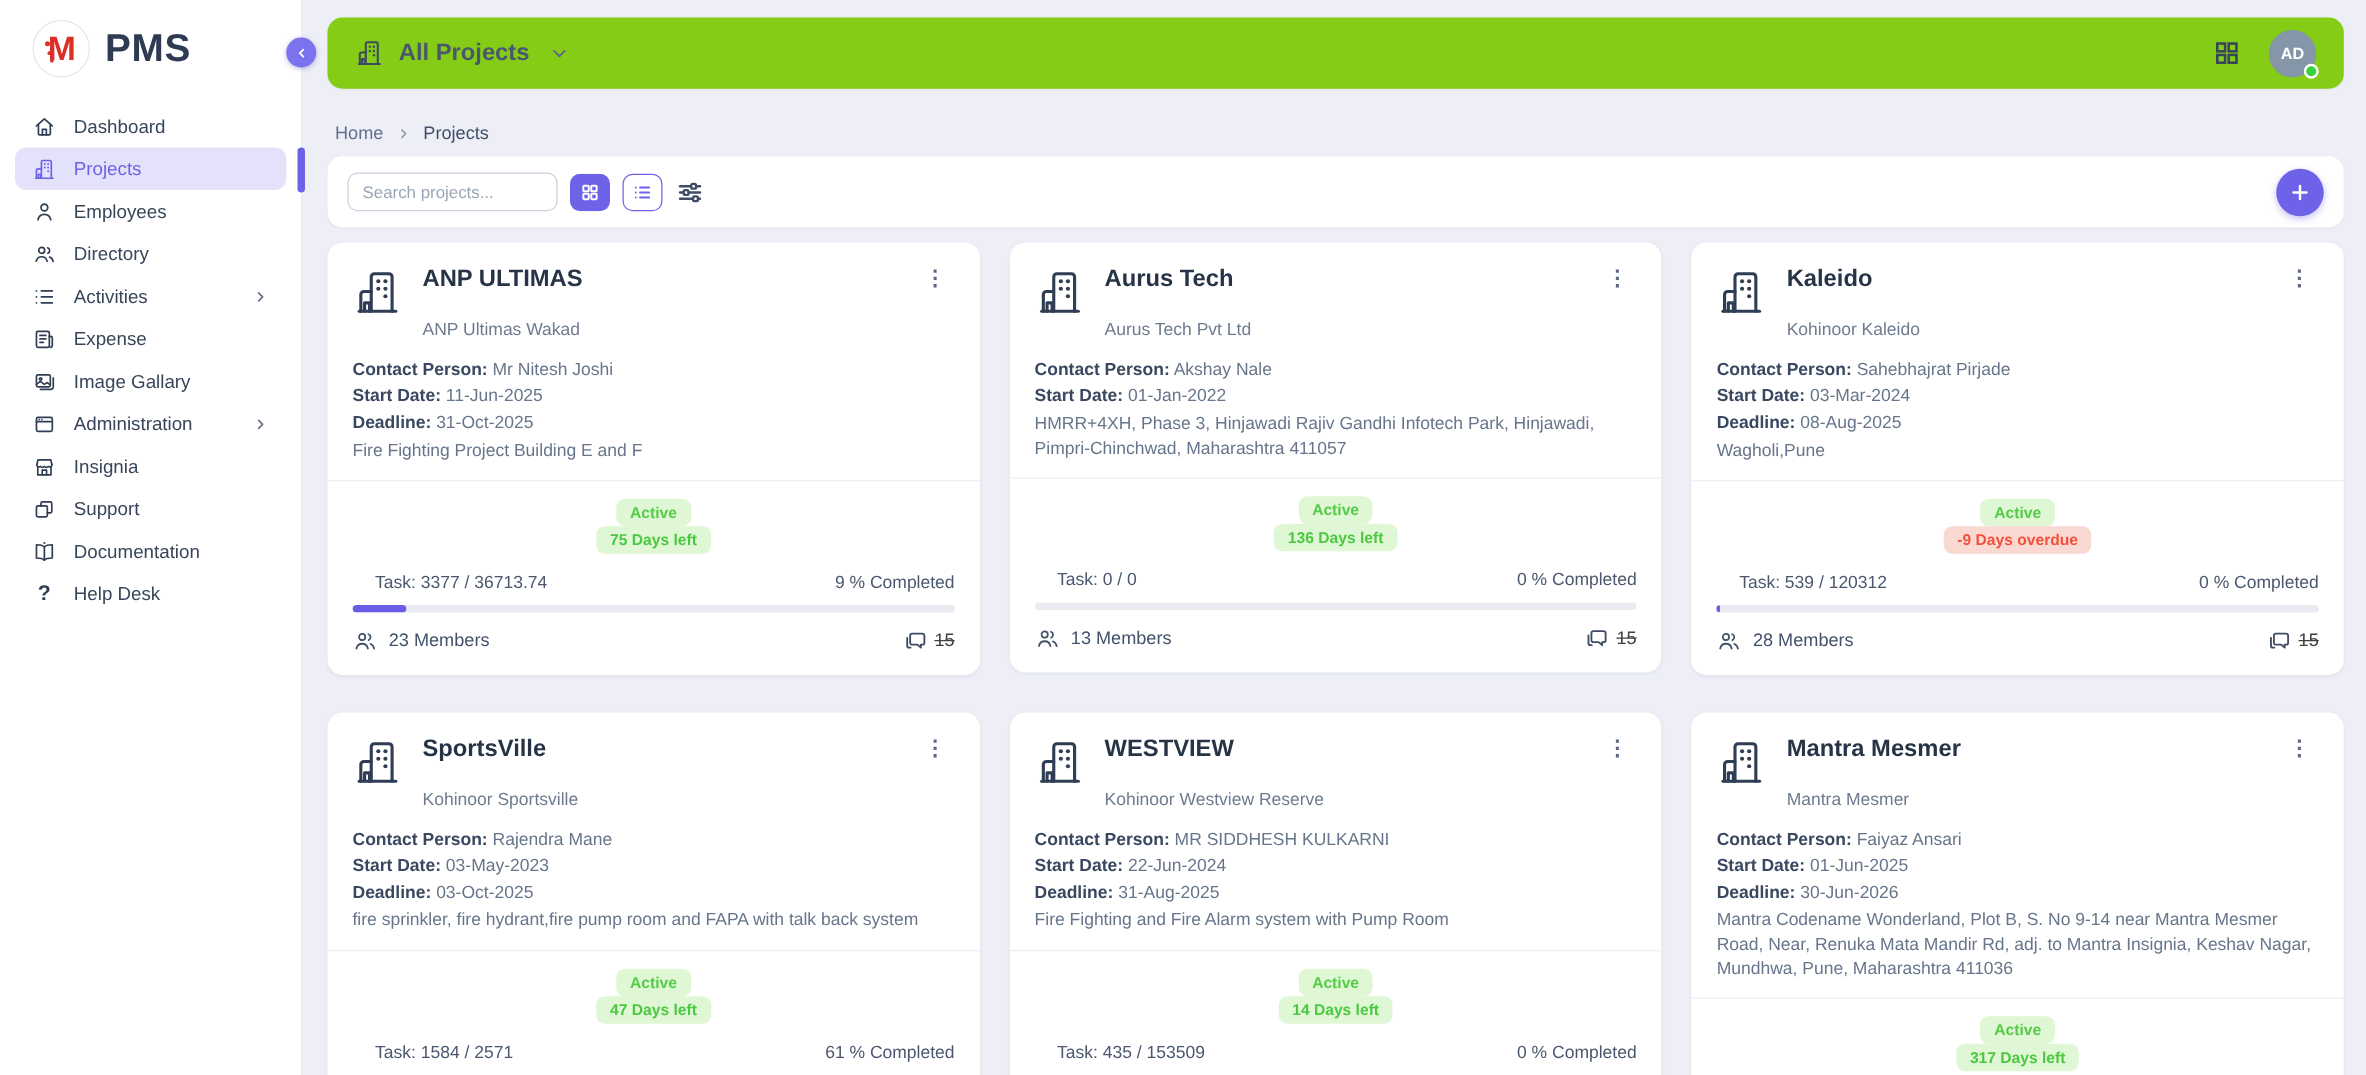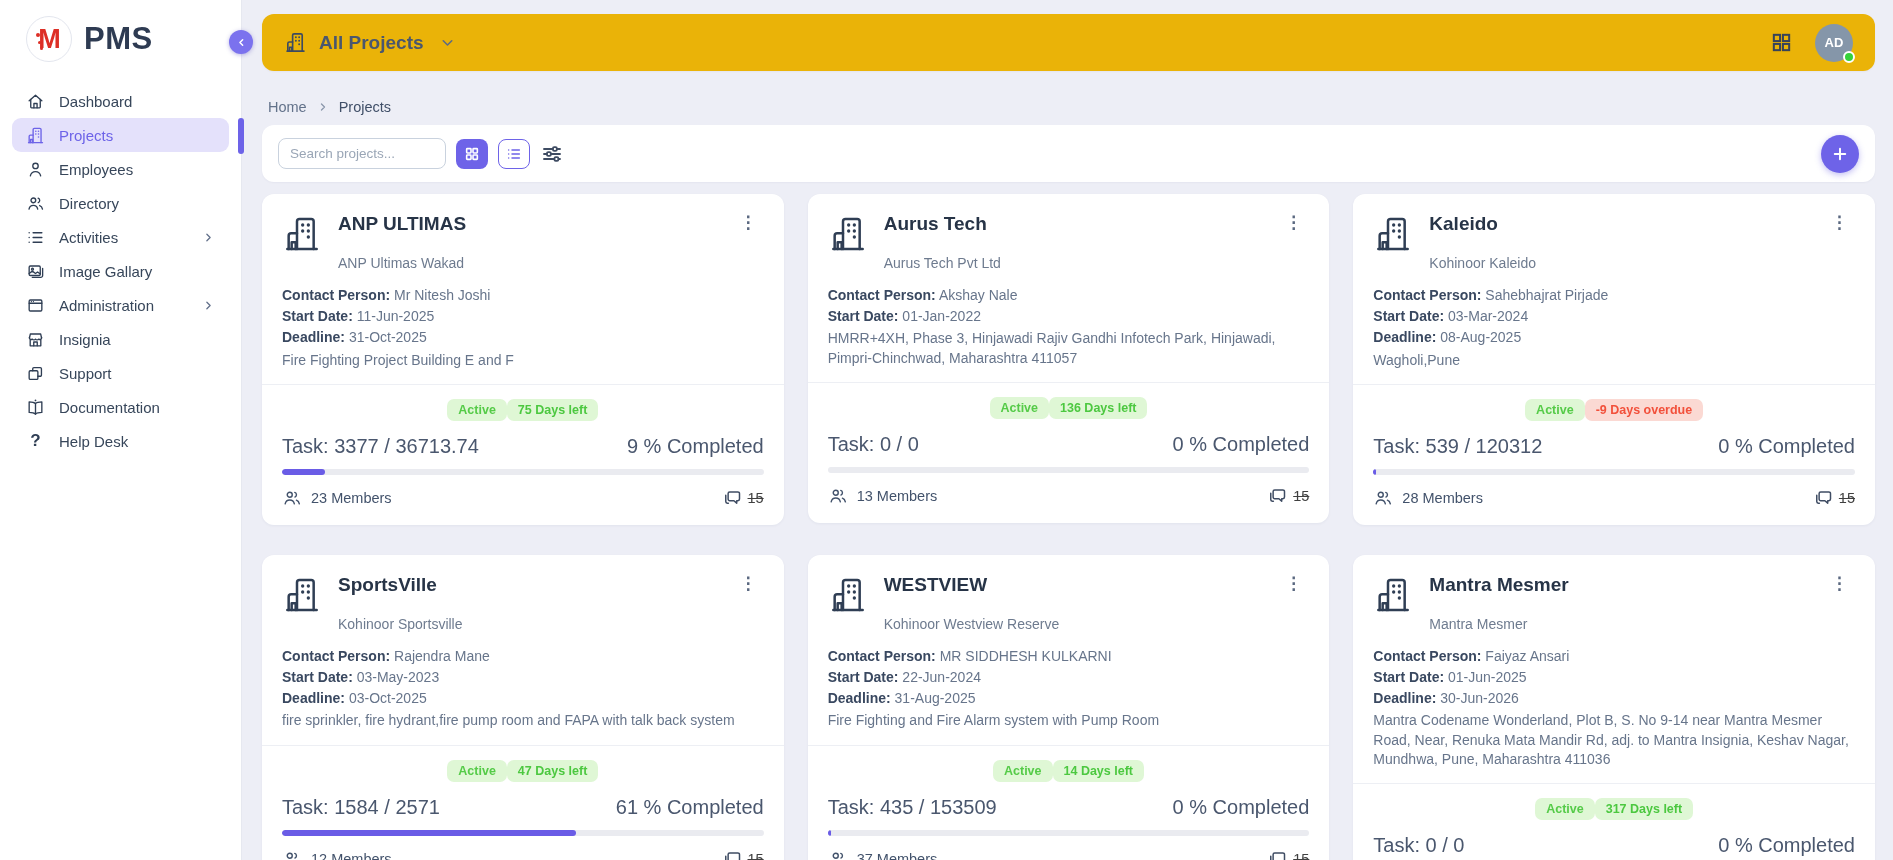--- a/index.html
+++ b/index.html
@@ -54,21 +54,21 @@
   .active-edge {
     position:absolute; right:-3px; top:118px;
     width:6px; height:36px; border-radius:4px; background:#6d63e8;
   }
   .help-q { font-size:17px; font-weight:700; color:#2f3e54; width:19px; text-align:center; }
 
   
   .main { flex:1; padding:14px 18px 0 20px; min-width:0; }
 
   .topbar {
-    background:#eab308; border-radius:12px; height:57px;
+    background:#84cc16; border-radius:12px; height:57px;
     display:flex; align-items:center; padding:12px 22px;
     box-shadow:0 1px 2px rgba(25,35,70,.04);
   }
   .topbar-title-group { display:flex; align-items:center; gap:12px; cursor:pointer; }
   .topbar-title-group .b-ico { color:#3c4a61; width:23px; height:23px; }
   .topbar-title { font-size:19px; font-weight:700; color:#4a576e; }
   .topbar-title-group .chev-down { color:#5d6b84; width:17px; height:17px; margin-left:3px; }
   .topbar-right { margin-left:auto; display:flex; align-items:center; gap:22px; }
   .apps-ico { color:#36435a; width:23px; height:23px; cursor:pointer; }
   .avatar {
@@ -125,29 +125,29 @@
   .card-head { display:flex; align-items:flex-start; gap:16px; }
   .card-b-ico { color:#2f3e54; width:40px; height:40px; flex:0 0 40px; margin-top:2px; }
   .card-title { font-size:19px; font-weight:700; color:#273447; line-height:1.25; }
   .card-sub { font-size:14px; color:#6e7b8f; margin-top:19px; }
   .kebab { margin-left:auto; color:#5a6880; font-size:17px; font-weight:700; line-height:1; padding:2px 6px; cursor:pointer; letter-spacing:1px; }
   .card-details { margin-top:14px; font-size:14px; line-height:1.52; }
   .detail-line { color:#67758b; }
   .detail-line b { color:#394860; font-weight:700; }
   .card-desc { margin-top:2px; font-size:14px; color:#67758b; line-height:1.38; }
   .card-divider { height:1px; background:#edeff4; margin:14px -20px 0 -20px; }
-  .status-row { display:flex; align-items:center; justify-content:center; margin-top:14px; }
+  .status-row { display:flex; align-items:center; justify-content:space-between; margin-top:14px;flex-direction:column; }
   .badge {
     display:inline-block; padding:4px 11px; border-radius:7px;
     font-size:12.5px; font-weight:700;
   }
   .badge.active-badge { background:#dff7d5; color:#55cb48; }
   .badge.days-badge { background:#dff7d5; color:#4cc840; }
   .badge.days-badge.overdue { background:#fbd9d3; color:#f2503b; }
-  .task-row { display:flex; align-items:center; justify-content:space-between; margin-top:14px; font-size:20px; color:#4a576e; }
+  .task-row { display:flex; align-items:center; justify-content:space-between; margin-top:14px; font-size:14px; color:#4a576e;margin-left:18px; }
   .progress-track { margin-top:11px; height:6px; border-radius:4px; background:#eaebf0; overflow:hidden; }
   .progress-fill { height:100%; border-radius:4px; background:#6a5ce6; }
   .members-row { display:flex; align-items:center; margin-top:13px; font-size:14.5px; color:#42526b; }
   .members-row .m-ico { color:#42526b; width:20px; height:20px; margin-right:9px; }
   .chat-group { margin-left:auto; display:flex; align-items:center; gap:5px; cursor:pointer; }
   .chat-group .c-ico { color:#3f4c63; width:21px; height:21px; }
   .chat-count { font-size:14.5px; color:#404040; text-decoration:line-through; }
 </style>
 </head>
 <body>
@@ -212,20 +212,28 @@
     <div class="nav-item">
       <svg class="nav-ico" viewBox="0 0 24 24" fill="none" stroke="currentColor" stroke-width="1.8" stroke-linecap="round" stroke-linejoin="round">
           <path d="M4 6h.01M4 12h.01M4 18h.01"></path>
           <path d="M9 6h11M9 12h11M9 18h11"></path>
         </svg>
       <span>Activities</span>
       <span class="spacer"></span>
       <svg class="chev" viewBox="0 0 24 24" fill="none" stroke="currentColor" stroke-width="2.4" stroke-linecap="round" stroke-linejoin="round">
           <path d="M9 6l6 6-6 6"></path>
         </svg>
+    </div>
+    <div class="nav-item">
+      <svg class="nav-ico" viewBox="0 0 24 24" fill="none" stroke="currentColor" stroke-width="1.7" stroke-linecap="round" stroke-linejoin="round">
+          <rect x="4" y="4" width="13" height="16" rx="1.5"></rect>
+          <path d="M7.5 8h6M7.5 11.5h6M7.5 15h3.5"></path>
+          <path d="M17 9h1.5a1.5 1.5 0 0 1 1.5 1.5V18a2 2 0 0 1-2 2"></path>
+        </svg>
+      <span>Expense</span>
     </div>
     <div class="nav-item">
       <svg class="nav-ico" viewBox="0 0 24 24" fill="none" stroke="currentColor" stroke-width="1.7" stroke-linecap="round" stroke-linejoin="round">
           <rect x="4" y="5" width="14" height="12" rx="1.5"></rect>
           <circle cx="8.2" cy="9" r="1.2"></circle>
           <path d="M4 14.5l4-3 4 3 2.6-1.8 3.4 2.3"></path>
           <path d="M21 8v9a2.5 2.5 0 0 1-2.5 2.5H8"></path>
         </svg>
       <span>Image Gallary</span>
     </div>

